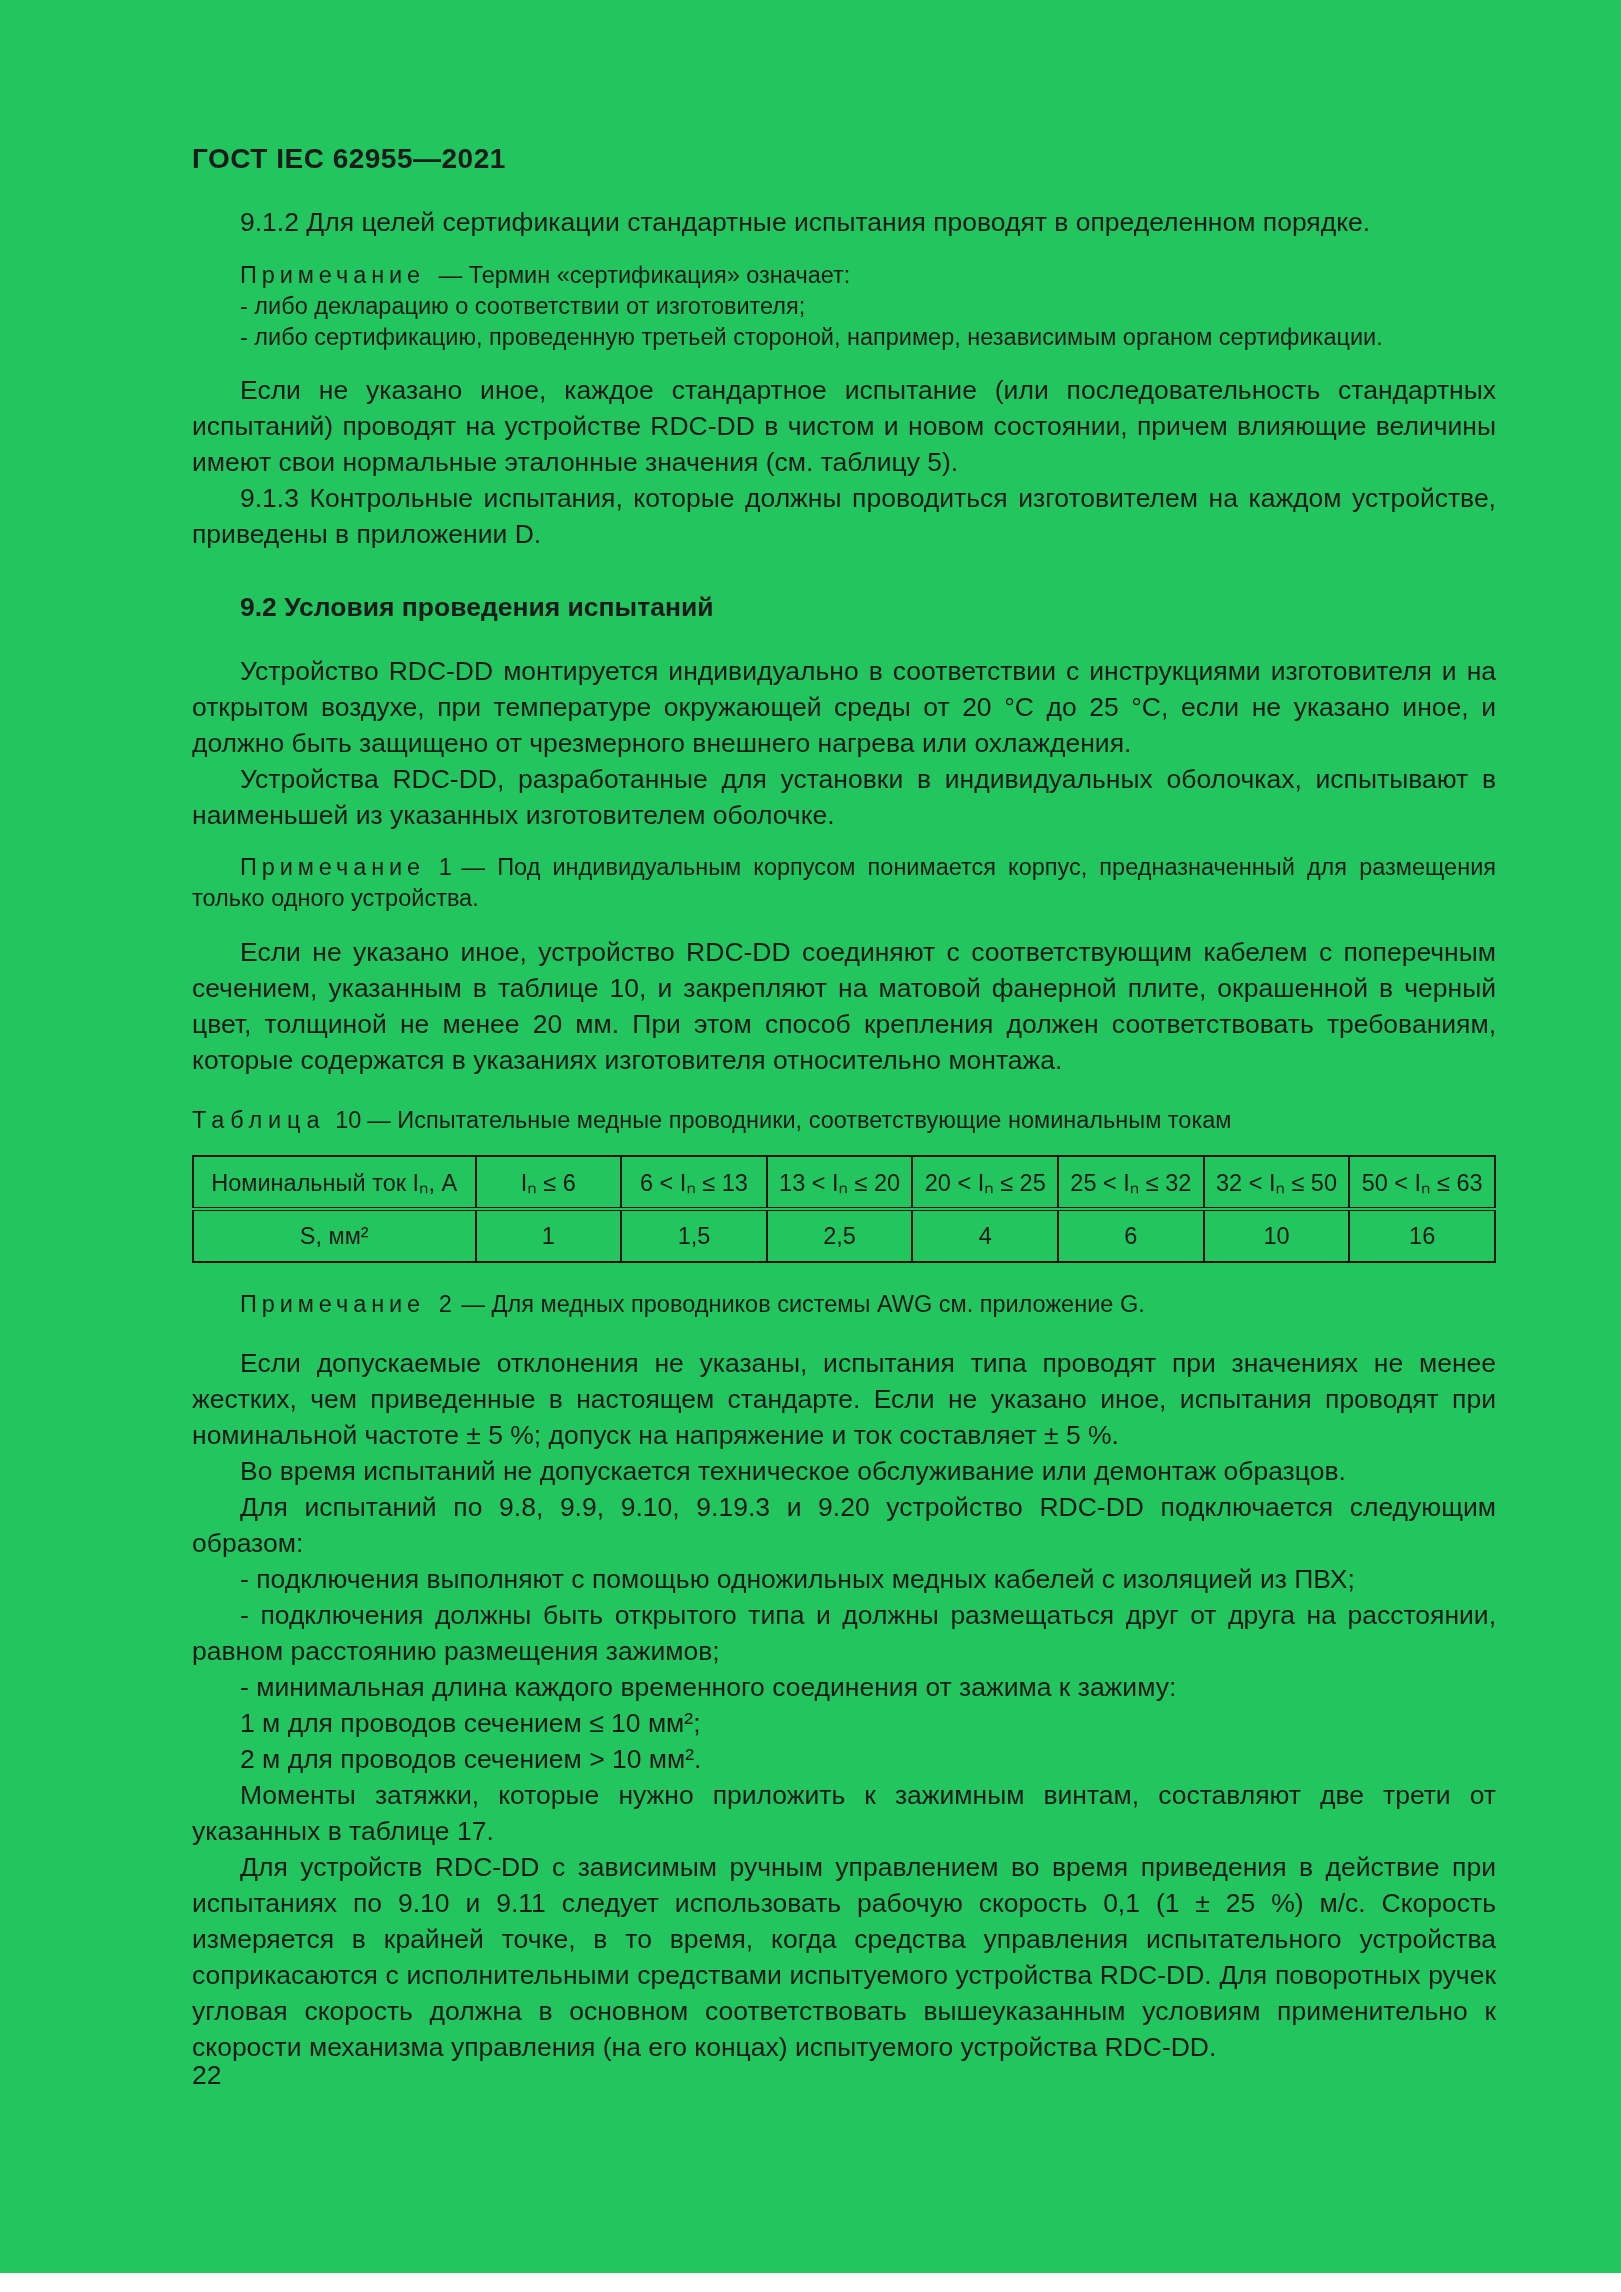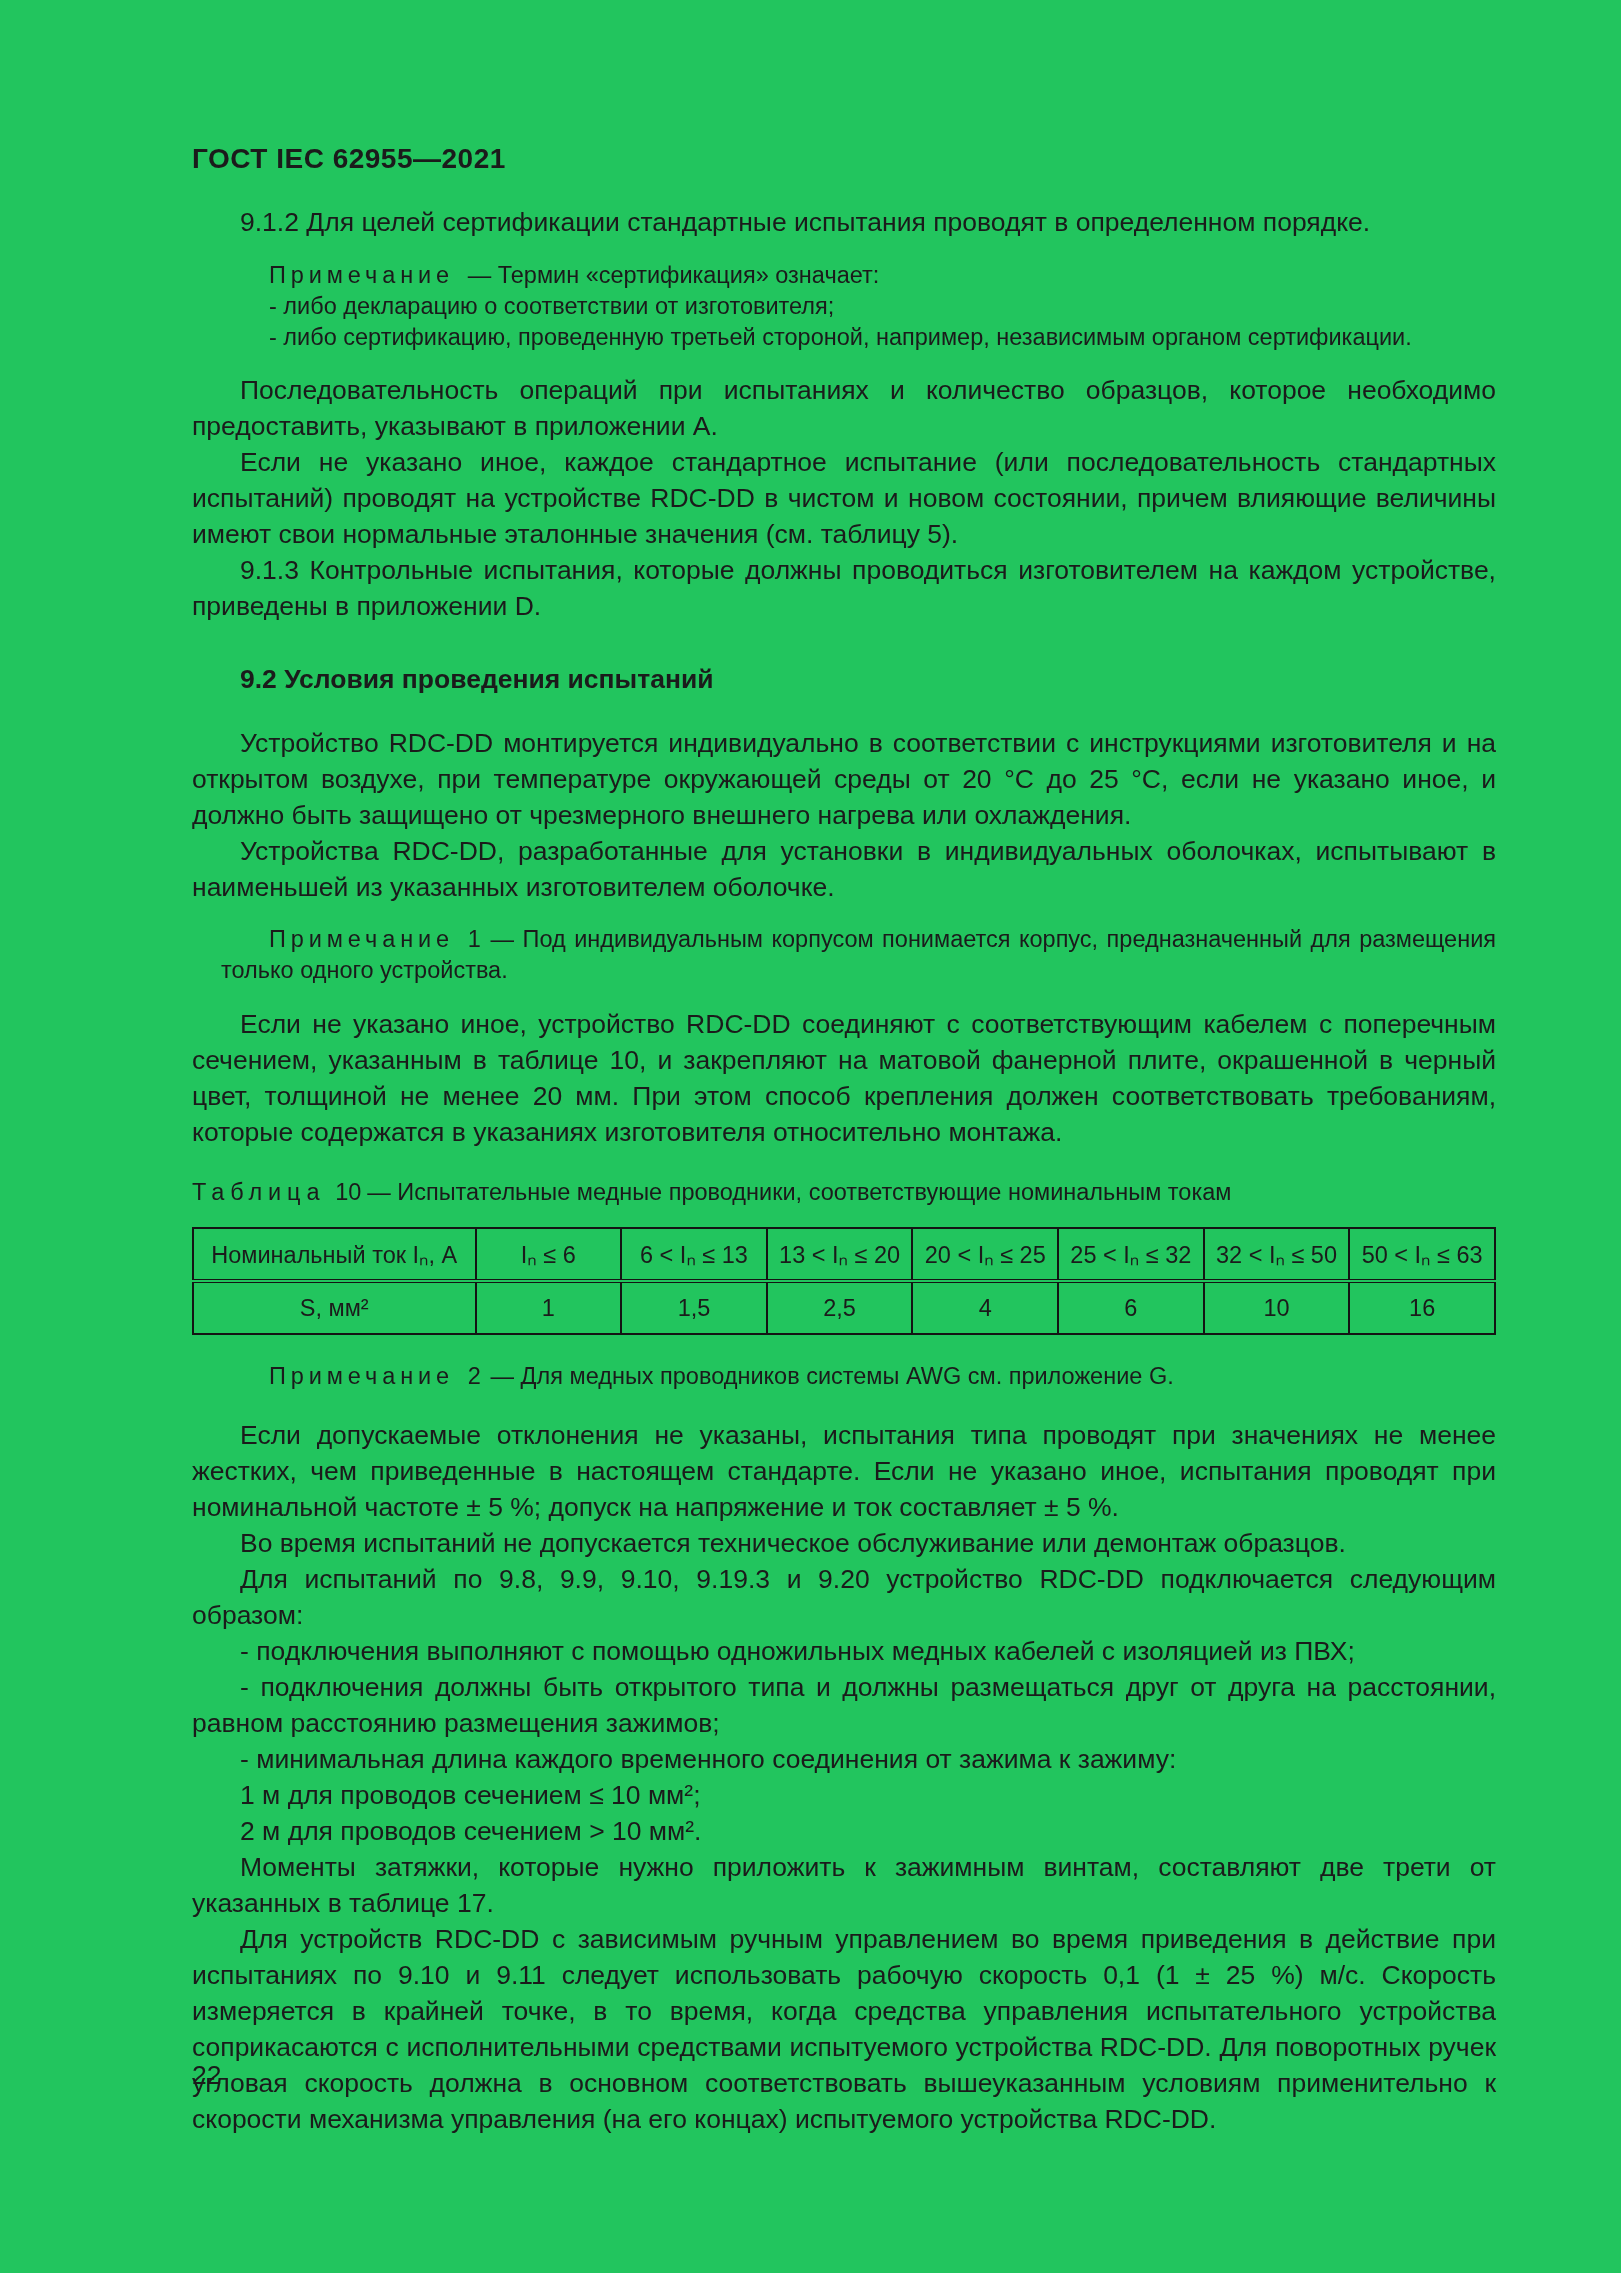--- a/index.html
+++ b/index.html
@@ -36,21 +36,20 @@
   .section-h {
     font-size: 26.5px;
     line-height: 36px;
     font-weight: 700;
     text-indent: 48px;
   }
   .note {
     font-size: 23.5px;
     line-height: 31px;
     text-align: justify;
-    margin-left: 29px;
   }
   .note.indent { text-indent: 48px; }
   .note-label { letter-spacing: 4.9px; margin-right: 13.7px; }
   .note-num { margin-right: 9.8px; }
   .caption {
     font-size: 23.5px;
     line-height: 31px;
     text-indent: 0;
   }
   .caption-label { letter-spacing: 5.9px; margin-right: 9.8px; }
@@ -99,21 +98,20 @@
   <div class="content">
 
     <p class="body-p mb-s">9.1.2 Для целей сертификации стандартные испытания проводят в определенном порядке.</p>
 
     <div class="mb-s">
       <p class="note indent"><span class="note-label">Примечание</span><span>— Термин «сертификация» означает:</span></p>
       <p class="note indent">- либо декларацию о соответствии от изготовителя;</p>
       <p class="note indent">- либо сертификацию, проведенную третьей стороной, например, независимым органом сертификации.</p>
     </div>
 
-    <p class="body-p">Последовательность операций при испытаниях и количество образцов, которое необходимо предоставить, указывают в приложении А.</p>
     <p class="body-p">Если не указано иное, каждое стандартное испытание (или последовательность стандартных испытаний) проводят на устройстве RDC-DD в чистом и новом состоянии, причем влияющие величины имеют свои нормальные эталонные значения (см. таблицу 5).</p>
     <p class="body-p mb-l">9.1.3 Контрольные испытания, которые должны проводиться изготовителем на каждом устройстве, приведены в приложении D.</p>
 
     <p class="section-h mb-h">9.2 Условия проведения испытаний</p>
 
     <p class="body-p">Устройство RDC-DD монтируется индивидуально в соответствии с инструкциями изготовителя и на открытом воздухе, при температуре окружающей среды от 20 °С до 25 °С, если не указано иное, и должно быть защищено от чрезмерного внешнего нагрева или охлаждения.</p>
     <p class="body-p mb-s">Устройства RDC-DD, разработанные для установки в индивидуальных оболочках, испытывают в наименьшей из указанных изготовителем оболочке.</p>
 
     <p class="note indent mb-s"><span class="note-label">Примечание</span><span class="note-num">1</span><span>— Под индивидуальным корпусом понимается корпус, предназначенный для размещения только одного устройства.</span></p>
 

